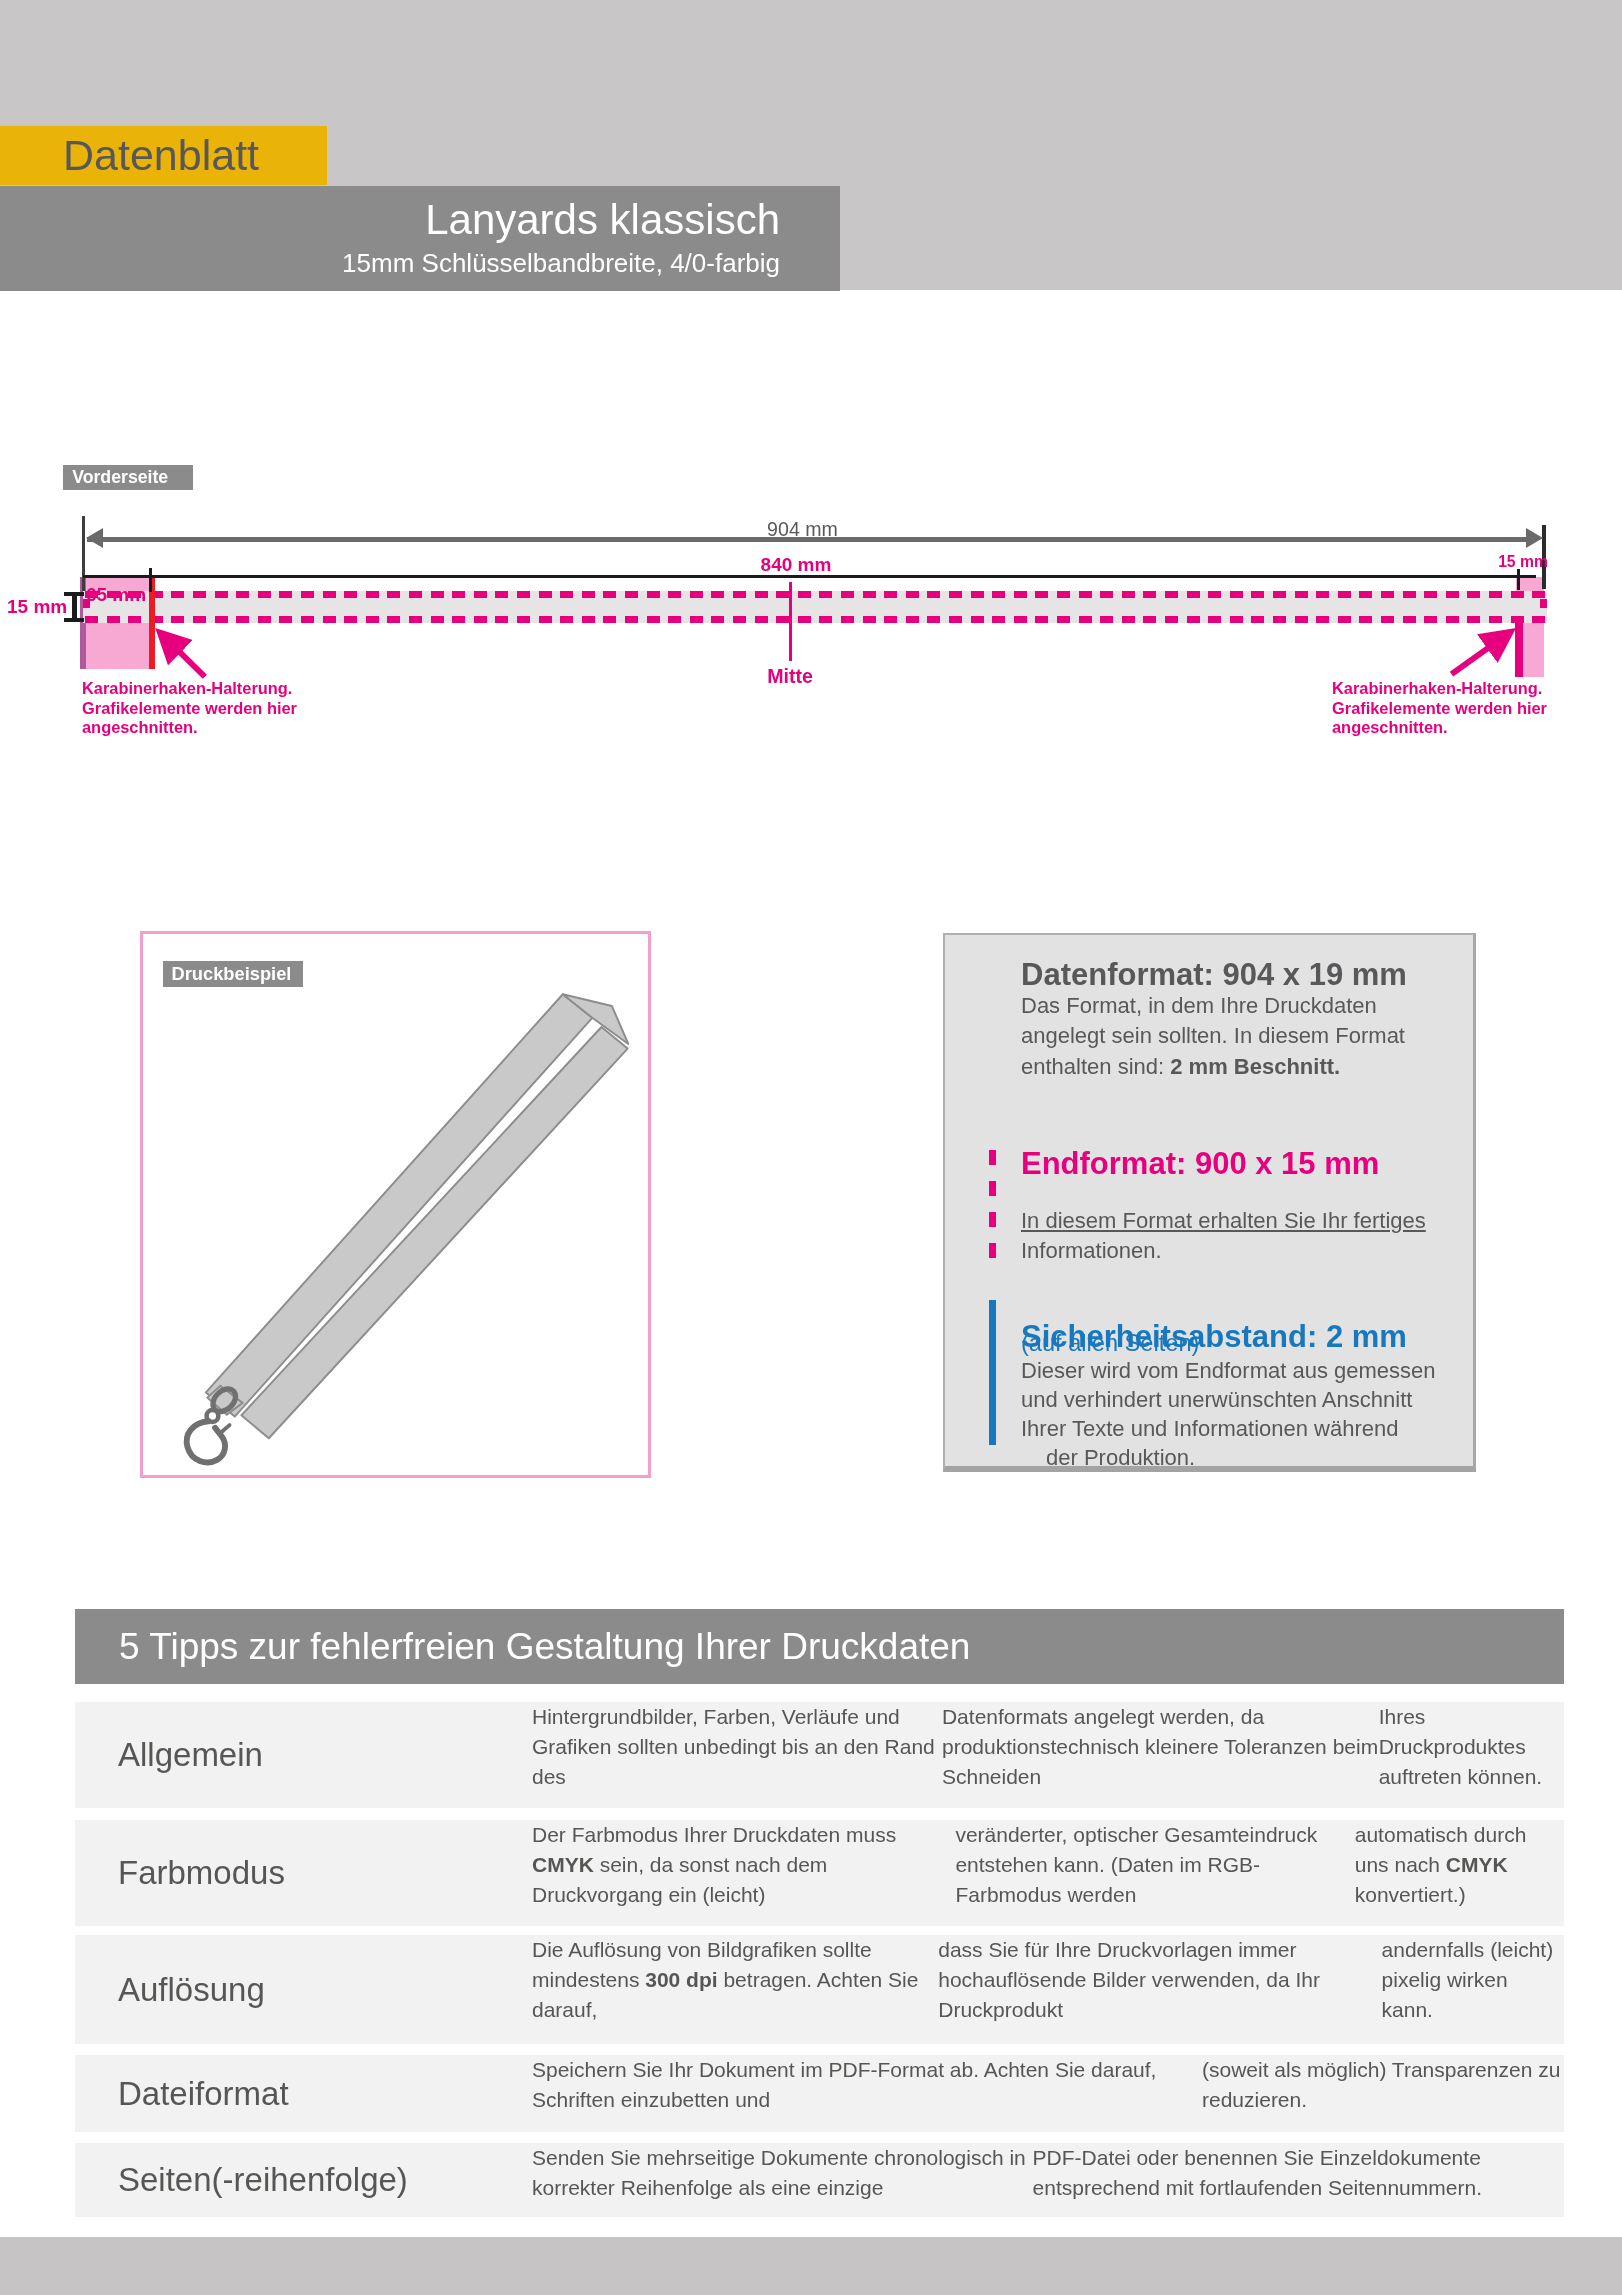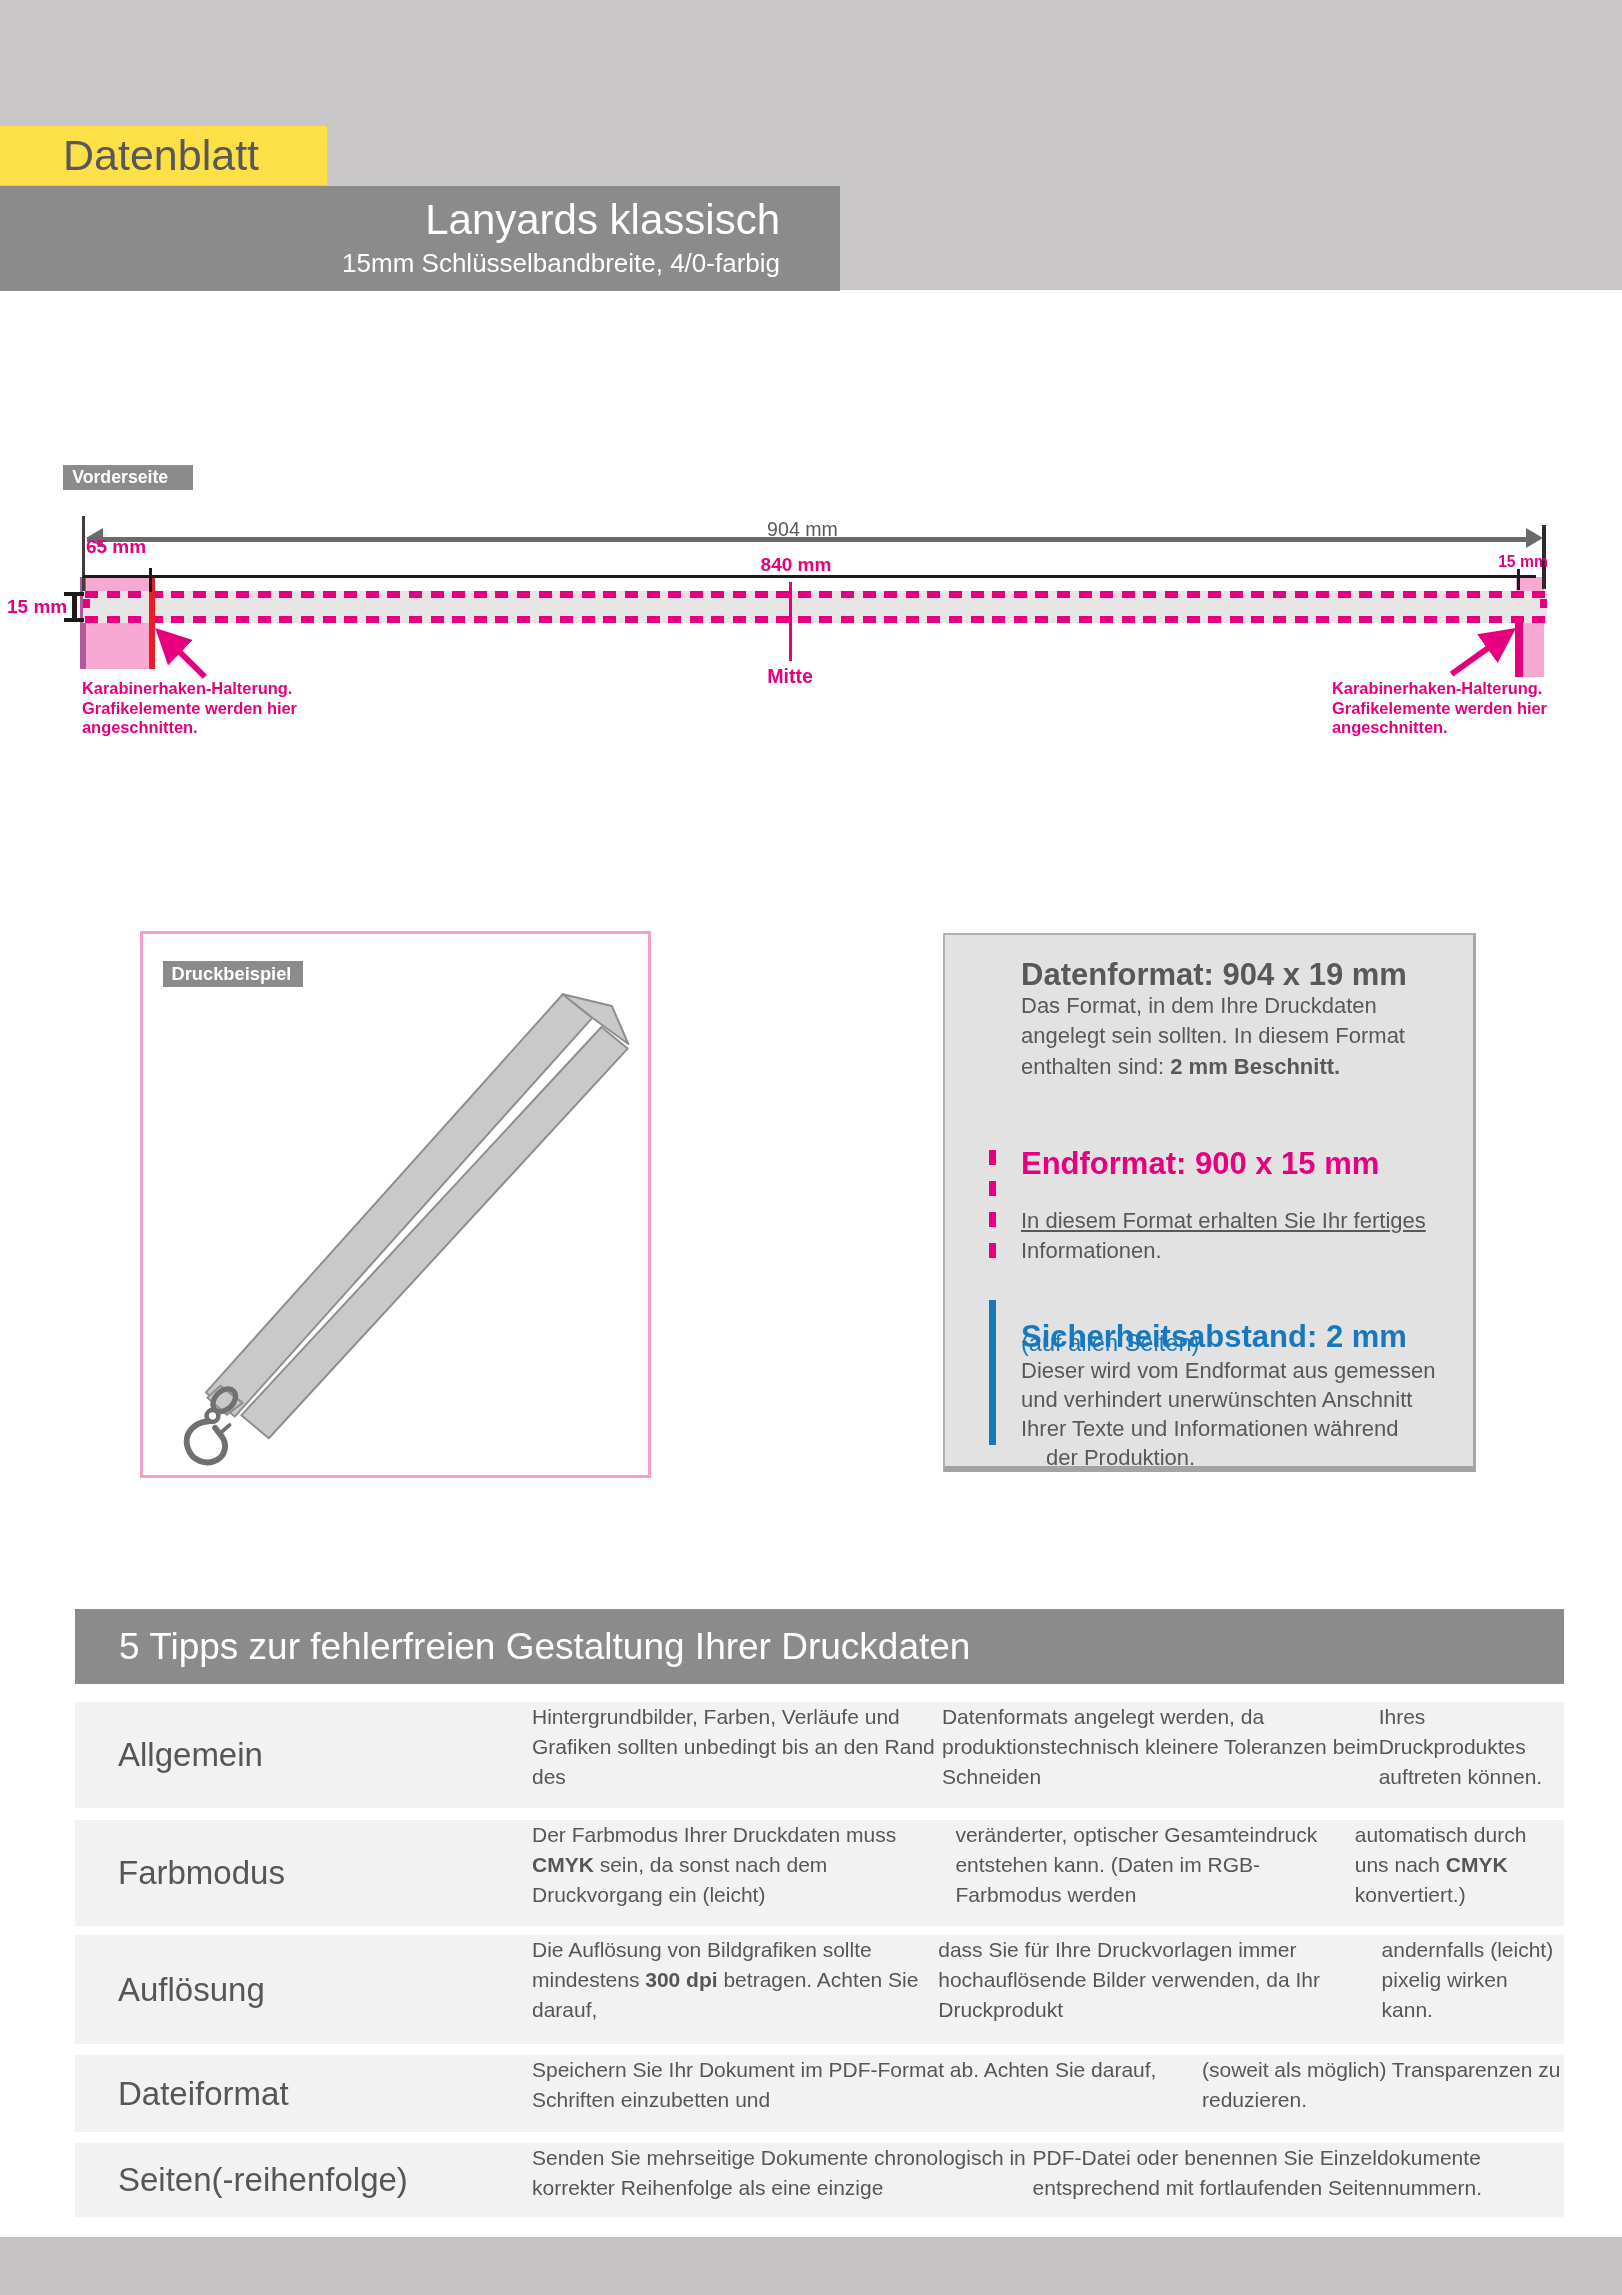--- a/index.html
+++ b/index.html
@@ -8,21 +8,21 @@
   .abs{position:absolute;}
   .badge{position:absolute;background:#8b8b8b;color:#fff;font-weight:bold;}
   .light{font-weight:300;}
   .b{font-weight:bold;}
   .magenta{color:#e6007e;font-weight:bold;}
   .dimgray{color:#595959;}
   .center{text-align:center;}
   .right{text-align:right;}
   
   .topband{left:0;top:0;width:1623px;height:290px;background:#c8c6c7;}
-  .titlebox{left:0;top:126px;width:327px;height:59px;background:#fde047;
+  .titlebox{left:0;top:126px;width:327px;height:59px;background:#eab308;
             display:flex;align-items:center;}
   .titlebox span{margin-left:63px;font-size:43px;color:#58585a;}
   .productbar{left:0;top:186px;width:840px;height:105px;background:#8b8b8b;
               display:flex;flex-direction:column;justify-content:center;align-items:flex-end;
               padding-right:0;box-sizing:border-box;color:#fff;}
   .ptitle{font-size:42px;margin-right:60px;line-height:1.05;}
   .psub{font-size:26px;margin-right:60px;margin-top:6.5px;}
   
   .dimlabel{position:absolute;font-size:19px;}
   .note{position:absolute;color:#e6007e;font-weight:bold;font-size:16.4px;line-height:19.6px;}
@@ -77,21 +77,21 @@
   <div class="abs" style="left:82px;top:516px;width:3.3px;height:75px;background:#3d3d3d;"></div>
   <div class="abs" style="left:1542px;top:525px;width:3.9px;height:64px;background:#2b2b2b;"></div>
   <div class="abs" style="left:87px;top:537px;width:1447px;height:4.6px;background:#6a6a6a;"></div>
   <div class="abs" style="left:86px;top:528px;width:0;height:0;border-right:17px solid #6a6a6a;border-top:10.5px solid transparent;border-bottom:10.5px solid transparent;"></div>
   <div class="abs" style="left:1526px;top:528px;width:0;height:0;border-left:17px solid #6a6a6a;border-top:10.5px solid transparent;border-bottom:10.5px solid transparent;"></div>
   <div class="dimlabel dimgray center" style="left:737px;top:518px;width:131px;font-size:19.6px;">904 mm</div>
 
   <div class="abs" style="left:83px;top:575px;width:1453px;height:3.3px;background:#1b1b1b;"></div>
   <div class="abs" style="left:149px;top:568px;width:3.3px;height:23.6px;background:#1b1b1b;"></div>
   <div class="abs" style="left:1517px;top:569px;width:3.3px;height:21px;background:#1b1b1b;"></div>
-  <div class="dimlabel magenta center" style="left:67px;top:536px;width:98px;">65 mm</div>
+  <div class="dimlabel magenta center" style="left:67px;top:584px;width:98px;">65 mm</div>
   <div class="dimlabel magenta center" style="left:747px;top:554px;width:98px;">840 mm</div>
   <div class="dimlabel magenta center" style="left:1474px;top:553px;width:98px;font-size:15.7px;">15 mm</div>
 
   <div class="dimlabel magenta right" style="left:5.2px;top:596px;width:62px;">15 mm</div>
   <div class="abs" style="left:64px;top:592px;width:19.6px;height:3.9px;background:#1b1b1b;"></div>
   <div class="abs" style="left:72px;top:592px;width:4.6px;height:30px;background:#1b1b1b;"></div>
   <div class="abs" style="left:64px;top:618px;width:19.6px;height:3.9px;background:#1b1b1b;"></div>
 
   <div class="abs" style="left:789px;top:582px;width:3.3px;height:79px;background:#e6007e;"></div>
   <div class="dimlabel magenta center" style="left:741px;top:665px;width:98px;font-size:19.6px;">Mitte</div>

